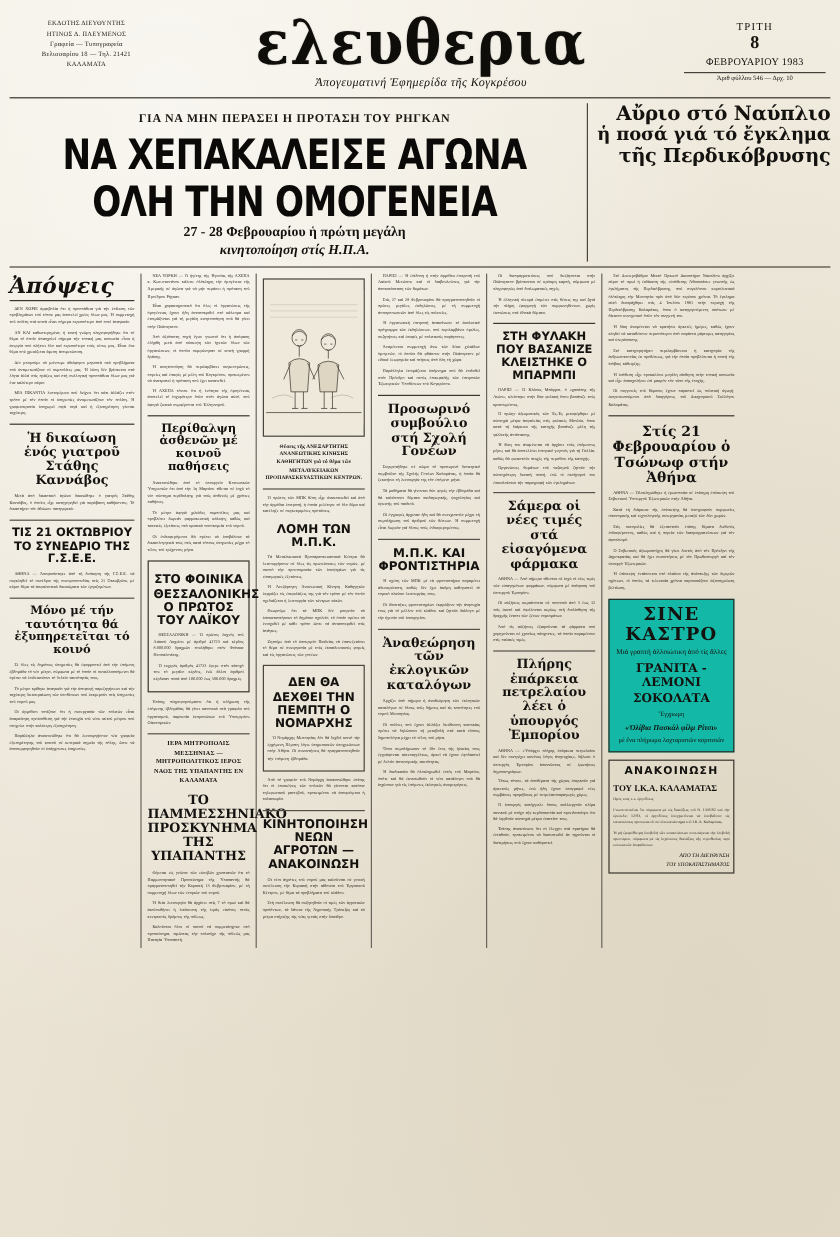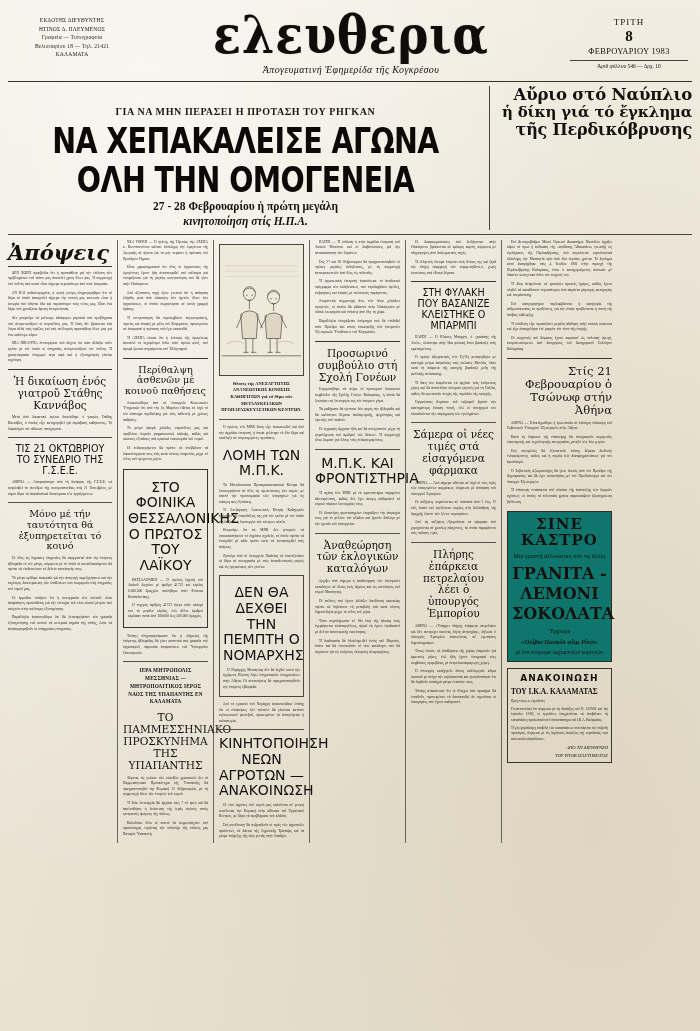--- a/index.html
+++ b/index.html
@@ -41,21 +41,21 @@
   .mh-right .issue{font-size:5.5px;border-top:1px solid #44403a;margin-top:3px;padding-top:2px;}
 
   .rule{border-top:1.3px solid #36322b;margin:4px 0 0 0;}
   .rule.thin{border-top:.7px solid #4a453d;}
 
   
   .topwrap{display:flex;gap:6px;margin-top:4px;}
   .topleft{flex:1;padding-right:6px;border-right:1px solid #4a453d;}
   .kicker{
     text-align:center;font-size:10px;font-weight:700;letter-spacing:.6px;
-    margin:20px 0 2px 0;color:#1b1712;
+    margin:8px 0 2px 0;color:#1b1712;
   }
   .bighead{
     font-family:"DejaVu Sans", sans-serif;
     font-weight:700;
     font-size:28.5px;
     line-height:.98;
     letter-spacing:-.6px;
     text-align:center;
     color:#0c0a08;
     transform:scaleY(1.22);
@@ -82,52 +82,52 @@
   .col{box-sizing:border-box;}
   .c1{width:110px;padding-right:5px;border-right:1px solid #6a655c;}
   .c2{width:96px;padding:0 5px;border-right:1px solid #6a655c;}
   .c3{width:96px;padding:0 5px;border-right:1px solid #6a655c;}
   .c4{width:96px;padding:0 5px;border-right:1px solid #6a655c;}
   .c5{width:96px;padding:0 5px;border-right:1px solid #6a655c;}
   .c6{width:110px;padding-left:5px;}
 
   .apopseis{
     font-family:"DejaVu Serif", serif;
-    font-style:italic;font-weight:700;font-size:21px;
+    font-style:italic;font-weight:700;font-size:18px;
     border-bottom:1.2px solid #3a352e;padding-bottom:1px;margin-bottom:4px;
   }
   .hd{
     font-family:"DejaVu Sans", sans-serif;
-    font-weight:400;text-align:center;line-height:1.12;
+    font-weight:700;text-align:center;line-height:1.12;
     margin:6px 0 4px 0;
   }
-  .hd.s9{font-size:14px;}
+  .hd.s9{font-size:10px;}
   .hd.s10{font-size:9.6px;}
   .hd.s11{font-size:10.6px;}
-  .hd.s12{font-size:11.6px;text-align:right;}
+  .hd.s12{font-size:11.6px;}
   .hd.serif{font-family:"DejaVu Serif", serif;}
 
   
   .tx{font-size:3.45px;line-height:1.62;text-align:justify;color:#2a251e;letter-spacing:.05px;
       font-family:"Liberation Serif", serif;word-spacing:.3px;}
   .tx p{margin:0 0 3px 0;text-indent:4px;}
   .boxed{border:1px solid #4a453d;padding:3px;margin:5px 0;}
   .boxed2{border:1.6px solid #3a352e;padding:4px;margin:6px 0;}
   .sep{border-top:1px solid #55504a;margin:5px 0;}
   .sep.d{border-top:1.4px solid #3a352e;}
 
   
   .illus{border:1px solid #4a453d;height:130px;margin:4px 0 5px 0;position:relative;overflow:hidden;background:#efe9dc;}
   .cap{font-size:4.4px;line-height:1.5;text-align:center;font-weight:700;margin-bottom:4px;letter-spacing:.1px;}
 
   
-  .cine{border:1.6px solid #2f2b25;padding:5px 4px;text-align:center;margin-top:6px;background:#0f766e;}
+  .cine{border:1.6px solid #2f2b25;padding:5px 4px;text-align:center;margin-top:6px;background:#14b8a6;}
   .cine .t1{font-family:"DejaVu Serif", serif;font-size:15px;font-weight:700;letter-spacing:1px;line-height:1.05;}
   .cine .t2{font-size:6px;line-height:1.5;margin:3px 0;}
-  .cine .t3{font-family:"DejaVu Serif", serif;font-size:16px;font-weight:700;line-height:1.25;margin:3px 0;}
+  .cine .t3{font-family:"DejaVu Serif", serif;font-size:10px;font-weight:700;line-height:1.25;margin:3px 0;}
   .cine .t4{font-size:5.4px;line-height:1.5;margin-top:3px;}
   .cine .t5{font-size:6.4px;font-weight:700;font-style:italic;margin-top:3px;}
 
   .anak{border:1.4px solid #3a352e;padding:4px 3px;margin-top:6px;}
   .anak .h{font-family:"DejaVu Sans", sans-serif;font-size:9px;font-weight:700;text-align:center;letter-spacing:1px;}
   .anak .h2{font-size:7.4px;font-weight:700;text-align:left;margin-top:4px;}
 
   .smallcapshead{font-size:5.2px;font-weight:700;text-align:center;line-height:1.5;letter-spacing:.2px;}
   .tiny{font-size:3.3px;line-height:1.6;text-align:justify;color:#2a251e;}
   .sig{font-size:4.6px;text-align:right;font-style:italic;margin-top:3px;}
@@ -167,21 +167,21 @@
         <span class="l2">ΟΛΗ ΤΗΝ ΟΜΟΓΕΝΕΙΑ</span>
       </div>
       <div class="subhead">
         <div>27 - 28 Φεβρουαρίου ἡ πρώτη μεγάλη</div>
         <div class="it">κινητοποίηση στίς Η.Π.Α.</div>
       </div>
     </div>
     <div class="topright">
       <div class="tr-head">
         <span class="l">Αὔριο στό Ναύπλιο</span>
-        <span class="l l2">ἡ δίκη γιά τό ἔγκλημα</span>
+        <span class="l l2">ἡ ποσά γιά τό ἔγκλημα</span>
         <span class="l l3">τῆς Περδικόβρυσης</span>
       </div>
     </div>
   </div>
   <div class="rule thin"></div>
 
   <div class="grid">
 
     <div class="col c1">
       <div class="apopseis">Ἀπόψεις</div>

